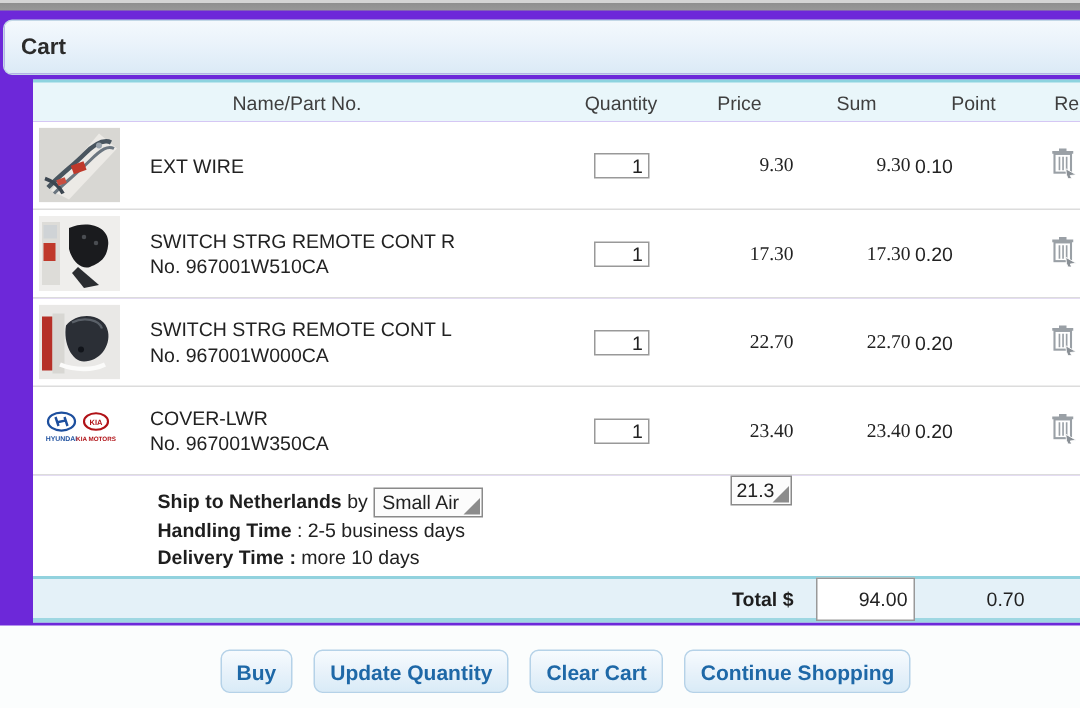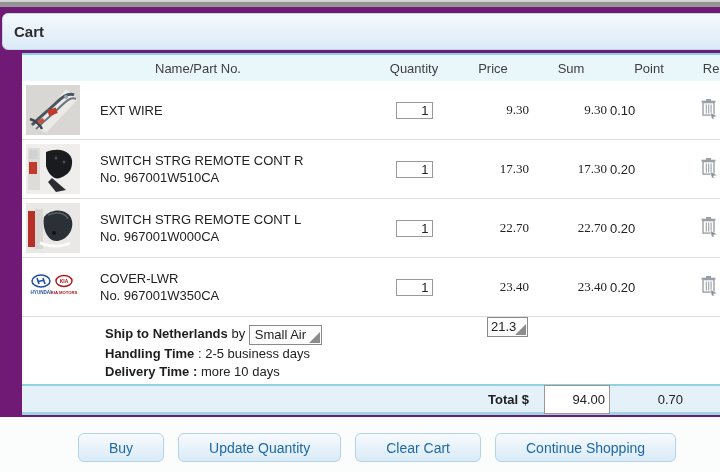--- a/index.html
+++ b/index.html
@@ -1,18 +1,18 @@
 <!DOCTYPE html>
 <html><head>
 <meta charset="utf-8">
 <style>
   * { box-sizing: border-box; margin: 0; padding: 0; }
   html,body { width:720px; height:472px; overflow:hidden; background:#fff;
               font-family:"Liberation Sans", sans-serif; color:#222; }
-  .stage { position:relative; width:720px; height:472px; overflow:hidden; background:#701a75; }
+  .stage { position:relative; width:720px; height:472px; overflow:hidden; background:#6d28d9; }
 
   
   .topbar { height:7px; width:100%;
             background:linear-gradient(180deg,#d4d4d4 0%,#d4d4d4 28%,#8f8f8f 30%,#989898 100%); }
 
   
   .cart-panel { position:absolute; top:13px; left:2px; right:-10px; height:37px;
                 border:1px solid #c2d7e6; border-radius:6px;
                 background:linear-gradient(180deg,#f4f9fd 0%,#e7f1fa 55%,#dbeaf6 100%);
                 display:flex; align-items:center; padding-left:11px;
@@ -61,23 +61,23 @@
   .t-label { width:510px; text-align:right; padding-right:3px; font-weight:bold; color:#1e1e1e; }
   .t-input-cell { width:78px; display:flex; justify-content:flex-end; }
   .totin { width:66px; height:29px; border:1px solid #999; background:#fff;
            font-family:inherit; font-size:13px; text-align:right; padding:0 4px; color:#222; }
   .t-point { width:78px; text-align:right; padding-right:5px; }
 
   
   .footer { position:absolute; left:0; right:0; top:417px; bottom:0; background:#fbfdfd; }
   .btnrow { display:flex; justify-content:center; gap:14px; margin-top:16px;
             transform:translateX(17px); }
-  .btn { height:29px; padding:0 30px; border:1px solid #b5d2e8; border-radius:6px;
+  .btn { height:29px; padding:0 10px; border:1px solid #b5d2e8; border-radius:6px;
          background:linear-gradient(180deg,#f7fbfe 0%,#e8f2fa 50%,#d9ebf7 100%);
-         color:#1e68a7; font-weight:normal; font-size:14px; font-family:inherit; cursor:pointer; }
+         color:#1e68a7; font-weight:bold; font-size:14px; font-family:inherit; cursor:pointer; }
 </style>
 </head>
 <body>
 
 <div class="stage">
 
   <div class="topbar"></div>
 
   <div class="cart-panel">
     <span>Cart</span>

